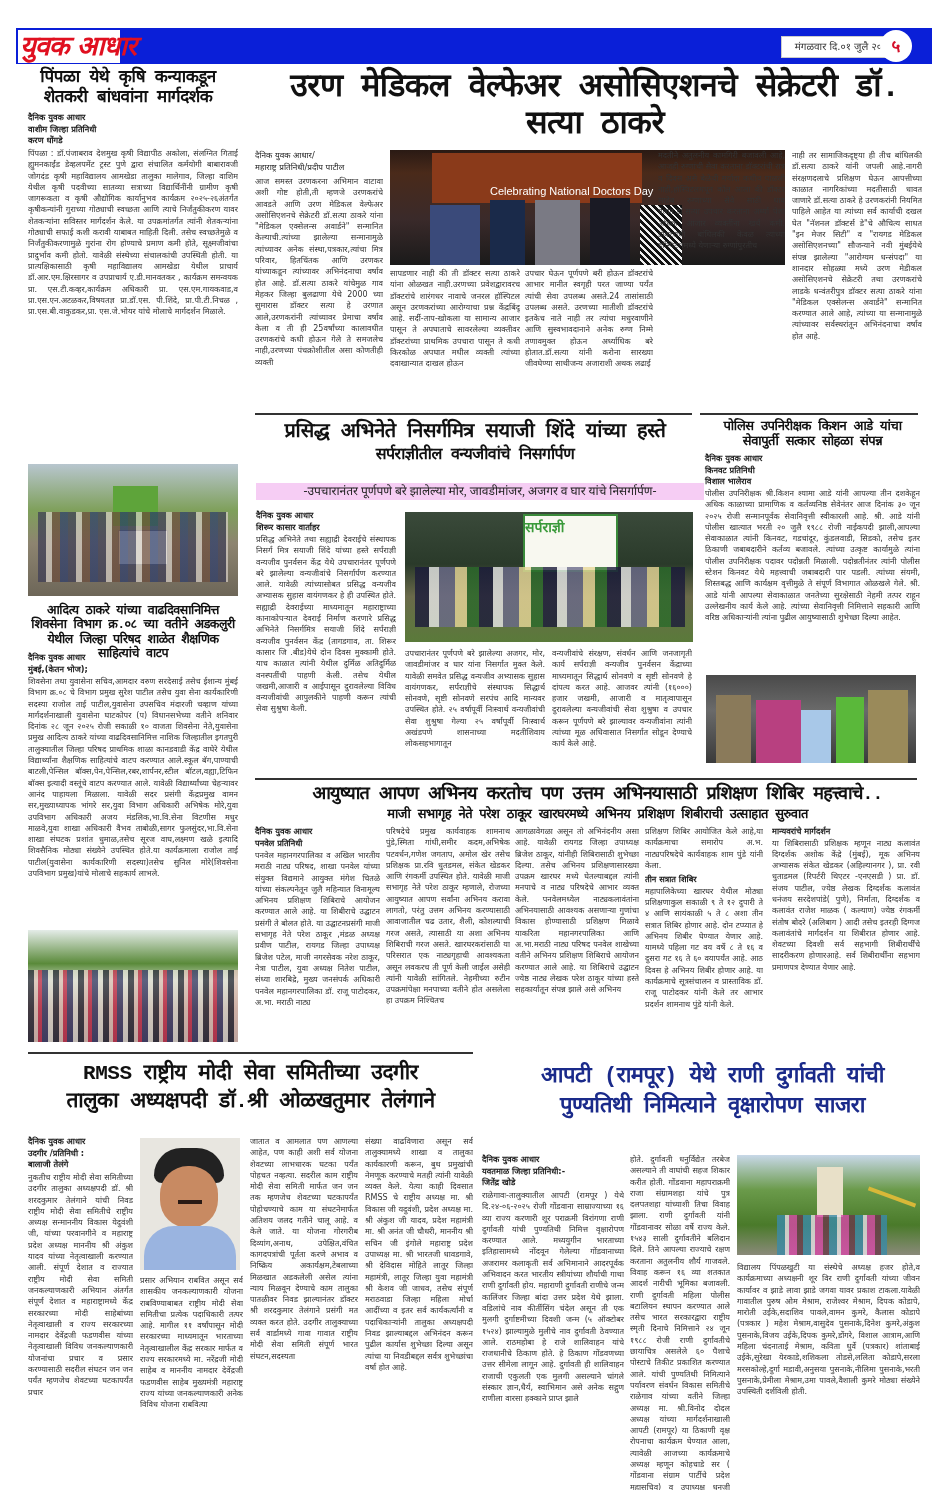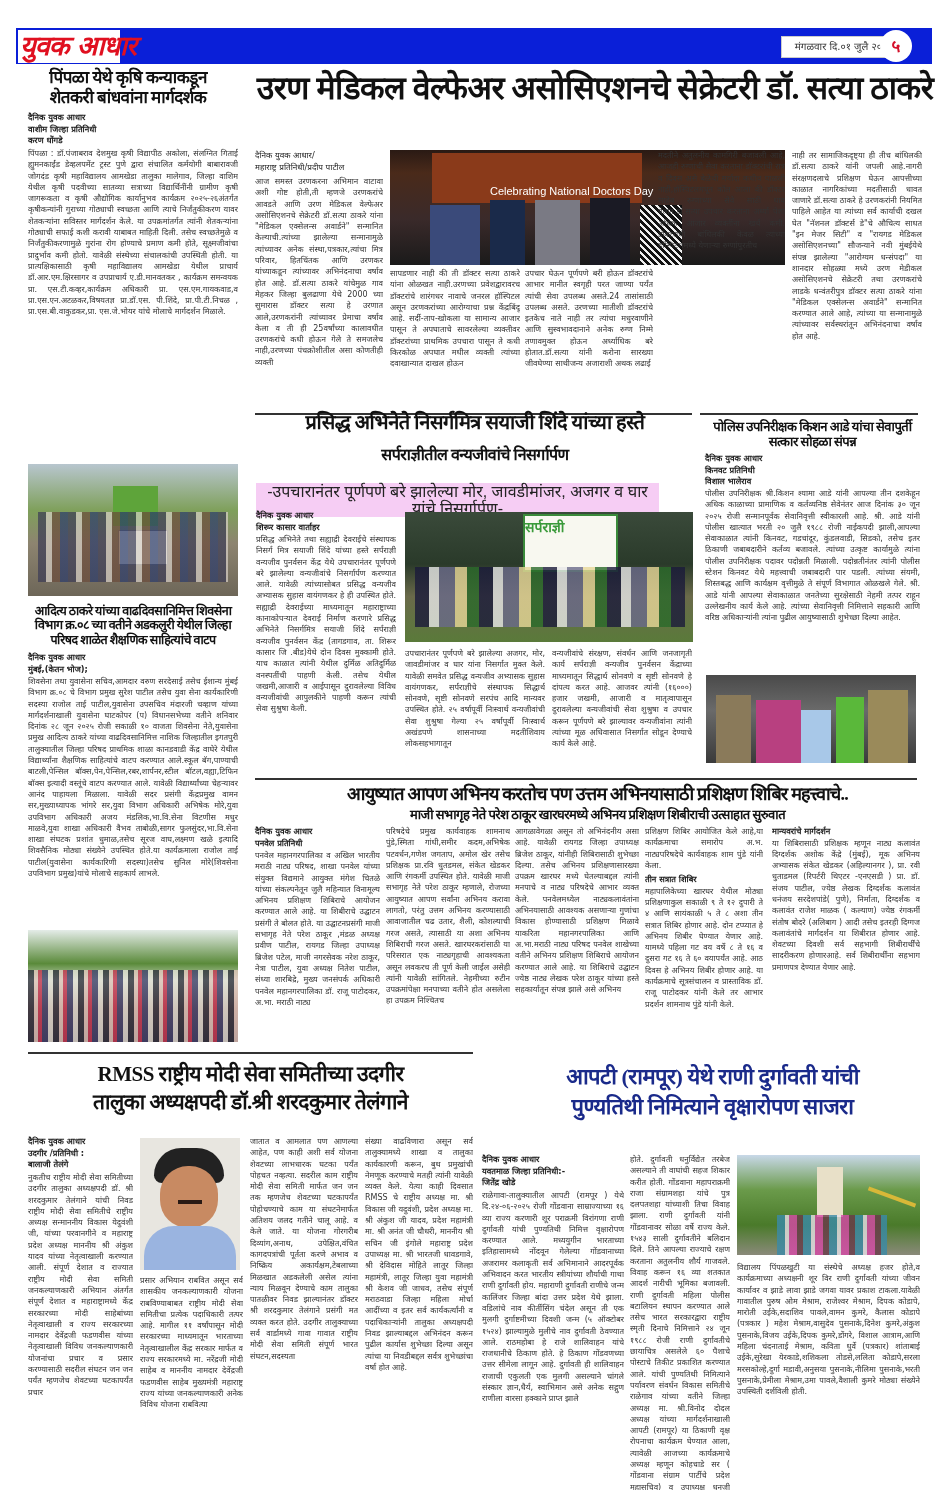--- a/index.html
+++ b/index.html
@@ -4,21 +4,21 @@
 <style>
   * { box-sizing: border-box; margin: 0; padding: 0; }
   html, body { width: 945px; height: 1501px; background: #fff; overflow: hidden; }
   body { position: relative; font-family: "DejaVu Sans", sans-serif; color: #222; }
   .abs { position: absolute; }
   .masthead-full { left: 16px; top: 28px; width: 916px; height: 36px; background: #0a1fd8; }
   .logo-box { left: 18px; top: 30px; width: 102px; height: 33px; background: #fff; }
   .logo-text { left: 20px; top: 28px; font-family: "DejaVu Serif", serif; font-weight: bold; font-style: italic; font-size: 27px; color: #e01020; letter-spacing: -1px; line-height: 36px; }
   .date-box { left: 781px; top: 36px; width: 125px; height: 22px; background: #fff; border: 1px solid #ccc; font-size: 10px; line-height: 20px; text-align: center; color: #333; }
   .page-num { left: 880px; top: 30px; width: 32px; height: 32px; border-radius: 50%; background: #fff; color: #d4102a; font-weight: bold; font-size: 17px; text-align: center; line-height: 32px; }
-  .head { font-family: Liberation Serif, serif; font-weight: bold; color: #111; text-align: center; line-height: 1.15; letter-spacing: -0.5px; }
+  .head { font-family: Liberation Mono, monospace; font-weight: bold; color: #111; text-align: center; line-height: 1.15; letter-spacing: -0.5px; }
   .byline { font-size: 8.2px; font-weight: bold; line-height: 11.5px; color: #222; }
   .body-txt { font-size: 8px; line-height: 11.3px; color: #333; text-align: justify; overflow: hidden; }
   .img { overflow: hidden; }
   .rule { background: #333; height: 2px; }
   .subbar { background: #f6cdf4; color: #222; text-align: center; font-family: "Liberation Sans", sans-serif; font-size: 12.5px; line-height: 17px; }
 </style>
 </head>
 <body>
 
 <div class="abs masthead-full"></div>
@@ -67,23 +67,23 @@
   <div style="position:absolute;left:250px;top:55px;width:42px;height:60px;background:repeating-linear-gradient(45deg,#111 0 3px,#eee 3px 5px);"></div>
 </div>
 <div class="abs body-txt" style="left:390px;top:268px;width:130px;height:128px;">सापडणार नाही की ती डॉक्टर सत्या ठाकरे यांना ओळखत नाही.उरणच्या प्रवेशद्वारावरच डॉक्टरांचे शारंगधर नावाचे जनरल हॉस्पिटल असून उरणकरांच्या आरोग्याचा प्रश्न केंद्रबिंदू आहे. सर्दी-ताप-खोकला या सामान्य आजार पासून ते अपघाताचे सावरलेल्या व्यक्तीवर डॉक्टरांच्या प्राथमिक उपचारा पासून ते कधी किरकोळ अपघात मधील व्यक्ती त्यांच्या दवाखान्यात दाखल होऊन</div>
 <div class="abs body-txt" style="left:525px;top:268px;width:128px;height:128px;">उपचार घेऊन पूर्णपणे बरी होऊन डॉक्टरांचे आभार मानीत स्वगृही परत जाण्या पर्यंत त्यांची सेवा उपलब्ध असते.24 तासांसाठी उपलब्ध असते. उरणच्या मातीशी डॉक्टरांचे इतकेच नाते नाही तर त्यांचा मधुरवाणीने आणि सुस्वभावदानाने अनेक रुग्ण निम्मे तणावमुक्त होऊन अर्ध्याधिक बरे होतात.डॉ.सत्या यांनी करोना सारख्या जीवघेण्या साथीजन्य अजाराशी अथक लढाई</div>
 <div class="abs body-txt" style="left:658px;top:150px;width:127px;height:246px;">मदतीने अतुलनीय कामगिरी बजावली आहे, आजही रुग्णांची सेवा करताना डॉक्टरांची रात्र व दिवस असे बेळेची मर्यादा कधीच पाळली नाही,हॉस्पिटलमधून कॉल आला की डॉक्टर साहेब रुग्णाच्या सेवे साठी धाव घेतात.डॉ.सत्या उपचार करताना अर्ध्या पेशा अधिक आजार व्यक्तींना खर्च कमी. डॉक्टरांची बांधिलकी केवळ त्यांच्या हॉस्पिटलमध्ये येणाऱ्या रुग्णांपुरतीच</div>
 <div class="abs body-txt" style="left:792px;top:150px;width:130px;height:246px;">नाही तर सामाजिकदृष्ट्या ही तीच बांधिलकी डॉ.सत्या ठाकरे यांनी जपली आहे.नागरी संरक्षणदलाचे प्रशिक्षण घेऊन आपत्तीच्या काळात नागरिकांच्या मदतीसाठी धावत जाणारे डॉ.सत्या ठाकरे हे उरणकरांनी नियमित पाहिले आहेत या त्यांच्या सर्व कार्याची दखल घेत "नॅशनल डॉक्टर्स डे"चे औचित्य साधत "इन मेजर सिटी" व "रायगड मेडिकल असोसिएशनच्या" सौजन्याने नवी मुंबईयेथे संपन्न झालेल्या "आरोग्यम धन्संपदा" या शानदार सोहळ्या मध्ये उरण मेडीकल असोसिएशनचे सेक्रेटरी तथा उरणकरांचे लाडके धन्वंतरीपुत्र डॉक्टर सत्या ठाकरे यांना "मेडिकल एक्सेलन्स अवार्डने" सन्मानित करण्यात आले आहे, त्यांच्या या सन्मानामुळे त्यांच्यावर सर्वस्थरांतून अभिनंदनाचा वर्षाव होत आहे.</div>
 
 <div class="abs rule" style="left:255px;top:413px;width:437px;"></div>
 <div class="abs rule" style="left:700px;top:413px;width:218px;"></div>
 
-<div class="abs head" style="left:255px;top:411px;width:440px;font-size:20px;">प्रसिद्ध अभिनेते निसर्गमित्र सयाजी शिंदे यांच्या हस्ते</div>
+<div class="abs head" style="left:255px;top:420px;width:440px;font-size:20px;">प्रसिद्ध अभिनेते निसर्गमित्र सयाजी शिंदे यांच्या हस्ते</div>
 <div class="abs head" style="left:255px;top:446px;width:440px;font-size:16px;">सर्पराज्ञीतील वन्यजीवांचे निसर्गार्पण</div>
-<div class="abs subbar" style="left:256px;top:483px;width:403px;font-size:16px;">-उपचारानंतर पूर्णपणे बरे झालेल्या मोर, जावडीमांजर, अजगर व घार यांचे निसर्गार्पण-</div>
+<div class="abs subbar" style="left:256px;top:483px;width:448px;font-size:12px;font-family:Liberation Serif, serif;">-उपचारानंतर पूर्णपणे बरे झालेल्या मोर, जावडीमांजर, अजगर व घार यांचे निसर्गार्पण-</div>
 <div class="abs byline" style="left:256px;top:510px;width:140px;">
   <div>दैनिक युवक आधार</div>
   <div>शिरूर कासार वार्ताहर</div>
 </div>
 <div class="abs body-txt" style="left:256px;top:534px;width:140px;height:238px;">प्रसिद्ध अभिनेते तथा सह्याद्री देवराईचे संस्थापक निसर्ग मित्र सयाजी शिंदे यांच्या हस्ते सर्पराज्ञी वन्यजीव पुनर्वसन केंद्र येथे उपचारानंतर पूर्णपणे बरे झालेल्या वन्यजीवांचे निसर्गार्पण करण्यात आले. यावेळी त्यांच्यासोबत प्रसिद्ध वन्यजीव अभ्यासक सुहास वायंगणकर हे ही उपस्थित होते. सह्याद्री देवराईच्या माध्यमातून महाराष्ट्राच्या कानाकोपऱ्यात देवराई निर्माण करणारे प्रसिद्ध अभिनेते निसर्गमित्र सयाजी शिंदे सर्पराज्ञी वन्यजीव पुनर्वसन केंद्र (तागडगाव, ता. शिरूर कासार जि .बीड)येथे दोन दिवस मुक्कामी होते. याच काळात त्यांनी येथील दुर्मिळ अतिदुर्मिळ वनस्पतींची पाहणी केली. तसेच येथील जखमी,आजारी व आईपासून दुरावलेल्या विविध वन्यजीवांची आपुलकीने पाहणी करून त्यांची सेवा सुश्रुषा केली.</div>
 <div class="abs img" style="left:405px;top:512px;width:288px;height:130px;background:linear-gradient(180deg,#3a4a3a 0%,#2a3a2a 40%,#6a6a4a 65%,#5a7a3a 100%);">
   <div style="position:absolute;left:118px;top:2px;width:95px;height:58px;background:#f8f8f0;border:2px solid #3a8a3a;">
     <div style="color:#3a9a3a;font-weight:bold;font-size:14px;text-align:left;font-family:'Liberation Sans',sans-serif;line-height:22px;">सर्पराज्ञी</div>
   </div>
   <div style="position:absolute;left:10px;top:55px;width:270px;height:60px;background:repeating-linear-gradient(90deg,#1a1a3a 0 14px,#e8e8e8 14px 24px,#6a6a8a 24px 40px,#e8d898 40px 52px,#2a6a2a 52px 64px);opacity:0.8;"></div>
@@ -123,21 +123,21 @@
   <div class="body-txt">महापालिकेच्या खारघर येथील मोठ्या प्रशिक्षणाकुल सकाळी ९ ते १२ दुपारी ते ४ आणि सायंकाळी ५ ते ८ अशा तीन सत्रात शिबिर होणार आहे. दोन टप्प्यात हे अभिनय शिबीर घेण्यात येणार आहे. यामध्ये पहिला गट वय वर्षे ८ ते १६ व दुसरा गट १६ ते ६० वयापर्यंत आहे. आठ दिवस हे अभिनय शिबीर होणार आहे. या कार्यक्रमाचे सूत्रसंचालन व प्रास्ताविक डॉ. राजू पाटोदकर यांनी केले तर आभार प्रदर्शन शामनाथ पुंडे यांनी केले.</div>
 </div>
 <div class="abs" style="left:772px;top:826px;width:148px;height:202px;overflow:hidden;">
   <div class="byline">मान्यवरांचे मार्गदर्शन</div>
   <div class="body-txt">या शिबिरासाठी प्रशिक्षक म्हणून नाट्य कलावंत दिग्दर्शक अशोक केंद्रे (मुंबई), मूक अभिनय अभ्यासक संकेत खेडकर (अहिल्यानगर ), प्रा. रवी धुताडमल (रिपर्टरी थिएटर -एनएसडी ) प्रा. डॉ. संजय पाटील, ज्येष्ठ लेखक दिग्दर्शक कलावंत धनंजय सरदेशपांडे( पुणे), निर्माता, दिग्दर्शक व कलावंत राजेश माळक ( कल्याण) ज्येष्ठ रंगकर्मी संतोष बोदरे (अलिबाग ) आदी तसेच इतरही दिग्गज कलावंतांचे मार्गदर्शन या शिबीरात होणार आहे. शेवटच्या दिवशी सर्व सहभागी शिबीरार्थींचे सादरीकरण होणारआहे. सर्व शिबीरार्थींना सहभाग प्रमाणपत्र देण्यात येणार आहे.</div>
 </div>
 
 <div class="abs rule" style="left:28px;top:1052px;width:445px;"></div>
 
 <div class="abs head" style="left:28px;top:1062px;width:445px;font-size:21px;">RMSS राष्ट्रीय मोदी सेवा समितीच्या उदगीर</div>
-<div class="abs head" style="left:28px;top:1090px;width:445px;font-size:21px;">तालुका अध्यक्षपदी डॉ.श्री शरदकुमार तेलंगाने</div>
+<div class="abs head" style="left:28px;top:1090px;width:445px;font-size:21px;">तालुका अध्यक्षपदी डॉ.श्री ओळखतुमार तेलंगाने</div>
 <div class="abs byline" style="left:28px;top:1136px;width:105px;">
   <div>दैनिक युवक आधार</div>
   <div>उदगीर /प्रतिनिधी :</div>
   <div>बालाजी तेलंगे</div>
 </div>
 <div class="abs body-txt" style="left:28px;top:1172px;width:105px;height:312px;">नुकतीच राष्ट्रीय मोदी सेवा समितीच्या उदगीर तालुका अध्यक्षपदी डॉ. श्री शरदकुमार तेलंगाने यांची निवड राष्ट्रीय मोदी सेवा समितीचे राष्ट्रीय अध्यक्ष सन्माननीय विकास येदुवंशी जी, यांच्या परवानगीने व महाराष्ट्र प्रदेश अध्यक्ष माननीय श्री अंकुश यादव यांच्या नेतृत्वाखाली करण्यात आली. संपूर्ण देशात व राज्यात राष्ट्रीय मोदी सेवा समिती जनकल्याणकारी अभियान अंतर्गत संपूर्ण देशात व महाराष्ट्रामध्ये केंद्र सरकारच्या मोदी साहेबांच्या नेतृत्वाखाली व राज्य सरकारच्या नामदार देवेंद्रजी फडणवीस यांच्या नेतृत्वाखाली विविध जनकल्याणकारी योजनांचा प्रचार व प्रसार करण्यासाठी सदरील संघटन जन जन पर्यंत म्हणजेच शेवटच्या घटकापर्यंत प्रचार</div>
 <div class="abs img" style="left:140px;top:1138px;width:100px;height:132px;background:#e8e6e0;">
   <div style="position:absolute;left:14px;top:10px;width:70px;height:35px;border-radius:35px 35px 10px 10px;background:#222;"></div>
   <div style="position:absolute;left:20px;top:28px;width:58px;height:62px;border-radius:28px;background:#c88a62;"></div>
   <div style="position:absolute;left:38px;top:62px;width:24px;height:4px;background:#2a1a14;"></div>

